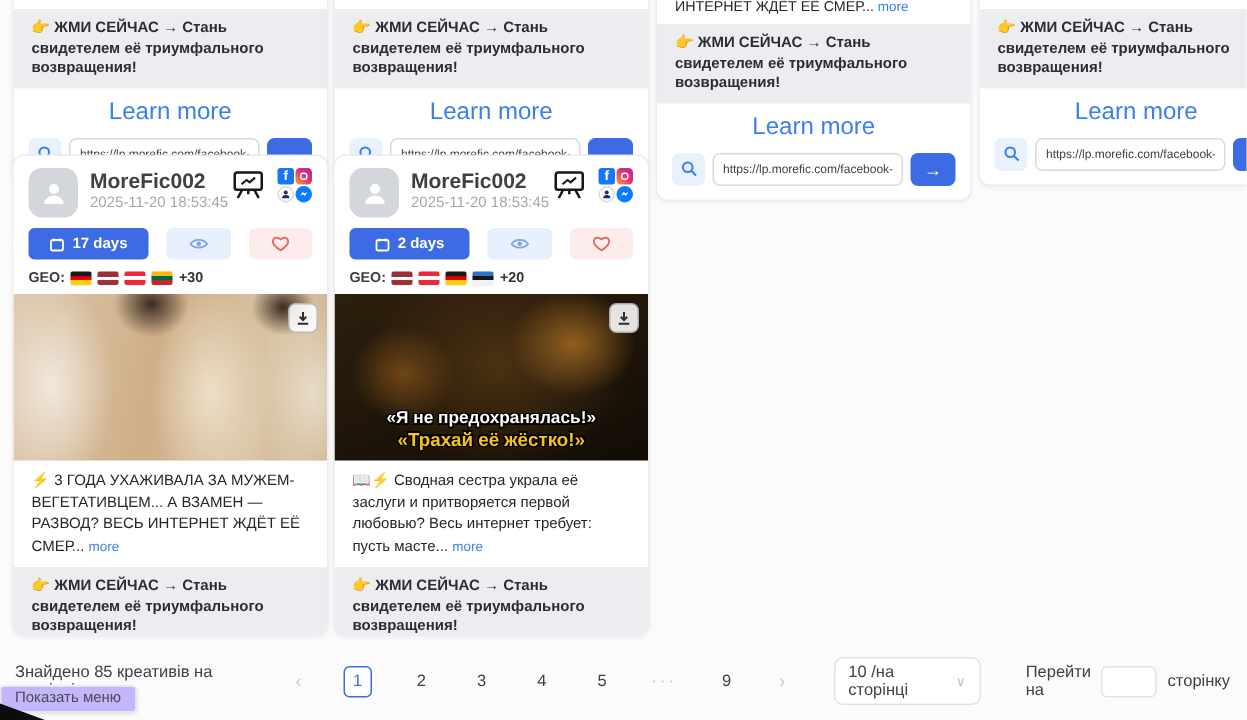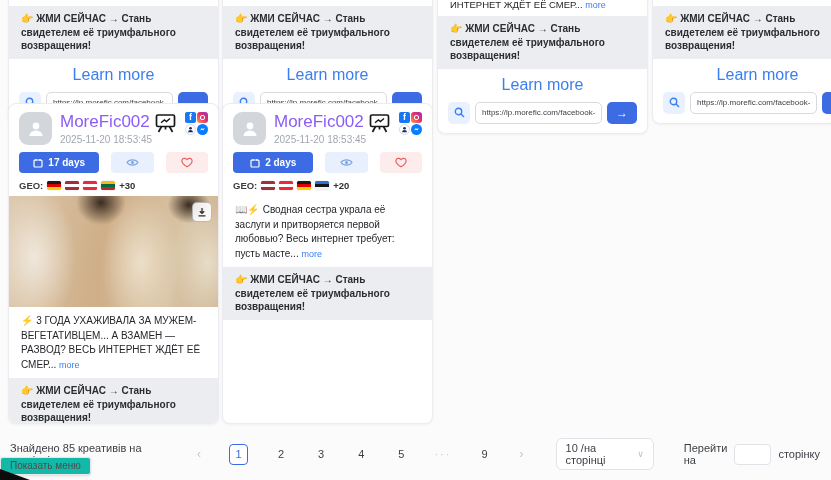--- a/index.html
+++ b/index.html
@@ -30,21 +30,21 @@
   .topcard .cta-box { margin:0; }
   .topcard.with-teaser { padding-top:1px; }
   .topcard .tail { font-size:9.5px; color:#24262a; padding:0 12px 6px; white-space:nowrap; overflow:hidden; }
 
   
   .fullcard { top:103px; width:211px; height:321px; display:flex; flex-direction:column; }
   .hdr { display:flex; align-items:flex-start; padding:8px 10px 4px; }
   .avatar { width:33px; height:33px; border-radius:9px; background:#d3d6db; display:flex;
     align-items:center; justify-content:center; flex:0 0 auto; }
   .hdr-meta { margin-left:8px; flex:1 1 auto; min-width:0; }
-  .hdr-name { font-size:17px; font-weight:400; color:#8b5cf6; }
+  .hdr-name { font-size:14px; font-weight:700; color:#404040; }
   .hdr-date { font-size:10px; color:#a2a7ae; margin-top:2px; }
   .hdr-icons { display:flex; align-items:center; gap:7px; flex:0 0 auto; }
   .socials { display:grid; grid-template-columns:11px 11px; grid-auto-rows:11px; gap:1px; }
   .s-fb { background:#1877f2; border-radius:2px; color:#fff; font-size:9px; font-weight:700;
     display:flex; align-items:center; justify-content:center; line-height:1; }
   .s-ig { border-radius:3px; background:linear-gradient(45deg,#f5a14b,#e1306c 55%,#a02db6);
     display:flex; align-items:center; justify-content:center; }
   .s-ig i { display:block; width:5px; height:5px; border:1px solid #fff; border-radius:2px; }
   .s-an { background:#fff; border:1px solid #d7d9de; border-radius:50%;
     display:flex; align-items:center; justify-content:center; }
@@ -101,21 +101,21 @@
   .pg-num.active { border:1px solid #3d6be4; color:#3d6be4; border-radius:4px; background:#fff;
     width:21px; height:21px; display:flex; align-items:center; justify-content:center; padding:0; }
   .pg-dots { color:#c3c7cd; letter-spacing:2px; }
   .pg-size { display:flex; align-items:center; gap:8px; border:1px solid #e1e3e8; border-radius:6px;
     padding:3px 9px; cursor:pointer; background:#fff; color:#3c3f44; margin-left:4px; }
   .pg-size .caret { color:#b9bec6; font-size:9px; }
   .goto { display:flex; align-items:center; gap:7px; margin-left:4px; }
   .goto input { width:37px; height:21px; border:1px solid #e1e3e8; border-radius:4px; outline:none; padding:0 4px; font-size:11px;}
 
   
-  .menu-tip { position:absolute; left:0; bottom:5px; background:#14b8a6; border:1px solid #e4e6ea;
+  .menu-tip { position:absolute; left:0; bottom:5px; background:#c4b5fd; border:1px solid #e4e6ea;
     border-radius:3px; box-shadow:0 1px 3px rgba(0,0,0,.12); padding:2px 9px 3px;
     font-size:10px; color:#4a4d52; white-space:nowrap; }
   .corner-wedge { position:absolute; left:0; bottom:0; width:0; height:0;
     border-bottom:11px solid #0c0c0c; border-right:30px solid transparent; }
 
   svg { display:block; }
 </style>
 </head>
 <body>
 
@@ -364,20 +364,34 @@
 
     <div class="geo-row">
       <span>GEO:</span>
       <span class="flag flag-latvia"></span>
       <span class="flag flag-austria"></span>
       <span class="flag flag-germany"></span>
       <span class="flag flag-estonia"></span>
       <span class="geo-more">+20</span>
     </div>
 
+    <div class="creative img2">
+      <div class="img-dl">
+        <span>
+            <svg width="10" height="10" viewBox="0 0 10 10">
+              <path d="M5 1 V6 M2.8 4.2 L5 6.4 L7.2 4.2" fill="none" stroke="#2b2d31" stroke-width="1.3"></path>
+              <line x1="1.5" y1="8.8" x2="8.5" y2="8.8" stroke="#2b2d31" stroke-width="1.3"></line>
+            </svg>
+          </span>
+      </div>
+      <div class="overlay">
+        <div class="ov1">«Я не предохранялась!»</div>
+        <div class="ov2">«Трахай её жёстко!»</div>
+      </div>
+    </div>
 
     <div class="teaser"><span>📖⚡ Сводная сестра украла её заслуги и притворяется первой любовью? Весь интернет требует: пусть масте... </span><span class="more-link">more</span></div>
 
     <div class="cta-box">👉 ЖМИ СЕЙЧАС → Стань свидетелем её триумфального возвращения!</div>
 
   </div>
 
   <div class="pagination">
     <span class="found">Знайдено 85 креативів на сторінці</span>
     <span class="pg-arrow">‹</span>

